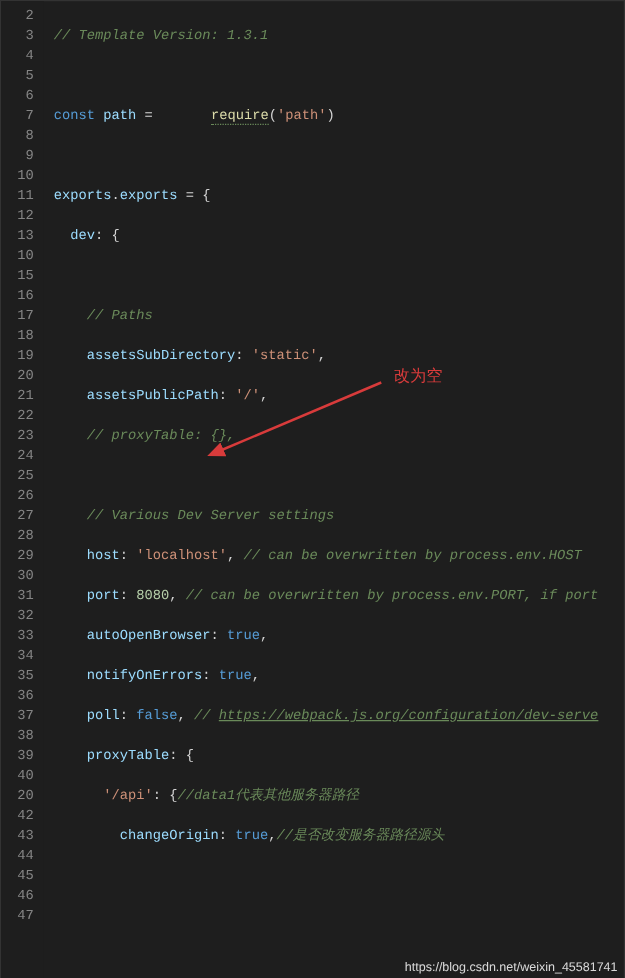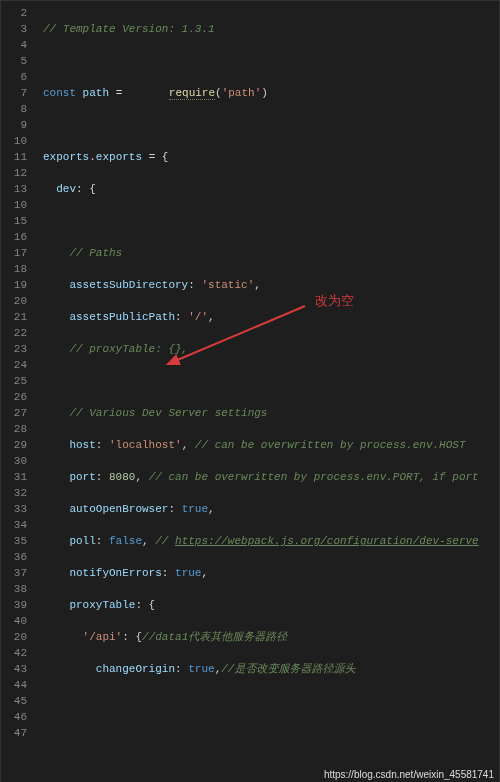--- a/index.html
+++ b/index.html
@@ -129,22 +129,22 @@
 <div class="line"></div>
 <div class="line">    <span class="cm">// Paths</span></div>
 <div class="line">    <span class="prop">assetsSubDirectory</span><span class="punc">: </span><span class="str">'static'</span><span class="punc">,</span></div>
 <div class="line">    <span class="prop">assetsPublicPath</span><span class="punc">: </span><span class="str">'/'</span><span class="punc">,</span></div>
 <div class="line">    <span class="cm">// proxyTable: {},</span></div>
 <div class="line"></div>
 <div class="line">    <span class="cm">// Various Dev Server settings</span></div>
 <div class="line">    <span class="prop">host</span><span class="punc">: </span><span class="str">'localhost'</span><span class="punc">,</span><span class="cm"> // can be overwritten by process.env.HOST</span></div>
 <div class="line">    <span class="prop">port</span><span class="punc">: </span><span class="num">8080</span><span class="punc">,</span><span class="cm"> // can be overwritten by process.env.PORT, if port</span></div>
 <div class="line">    <span class="prop">autoOpenBrowser</span><span class="punc">: </span><span class="bool">true</span><span class="punc">,</span></div>
+<div class="line">    <span class="prop">notifyOnErrors</span><span class="punc">: </span><span class="bool">true</span><span class="punc">,</span></div>
 <div class="line">    <span class="prop">poll</span><span class="punc">: </span><span class="bool">false</span><span class="punc">,</span><span class="cm"> // </span><span class="link">https://webpack.js.org/configuration/dev-serve</span></div>
-<div class="line">    <span class="prop">notifyOnErrors</span><span class="punc">: </span><span class="bool">true</span><span class="punc">,</span></div>
 <div class="line">    <span class="prop">proxyTable</span><span class="punc">: {</span></div>
 <div class="line">      <span class="str">'/api'</span><span class="punc">: {</span><span class="cm">//data1代表其他服务器路径</span></div>
 <div class="line">        <span class="prop">changeOrigin</span><span class="punc">: </span><span class="bool">true</span><span class="punc">,</span><span class="cm">//是否改变服务器路径源头</span></div>
 
 
 
 
 
 
 

